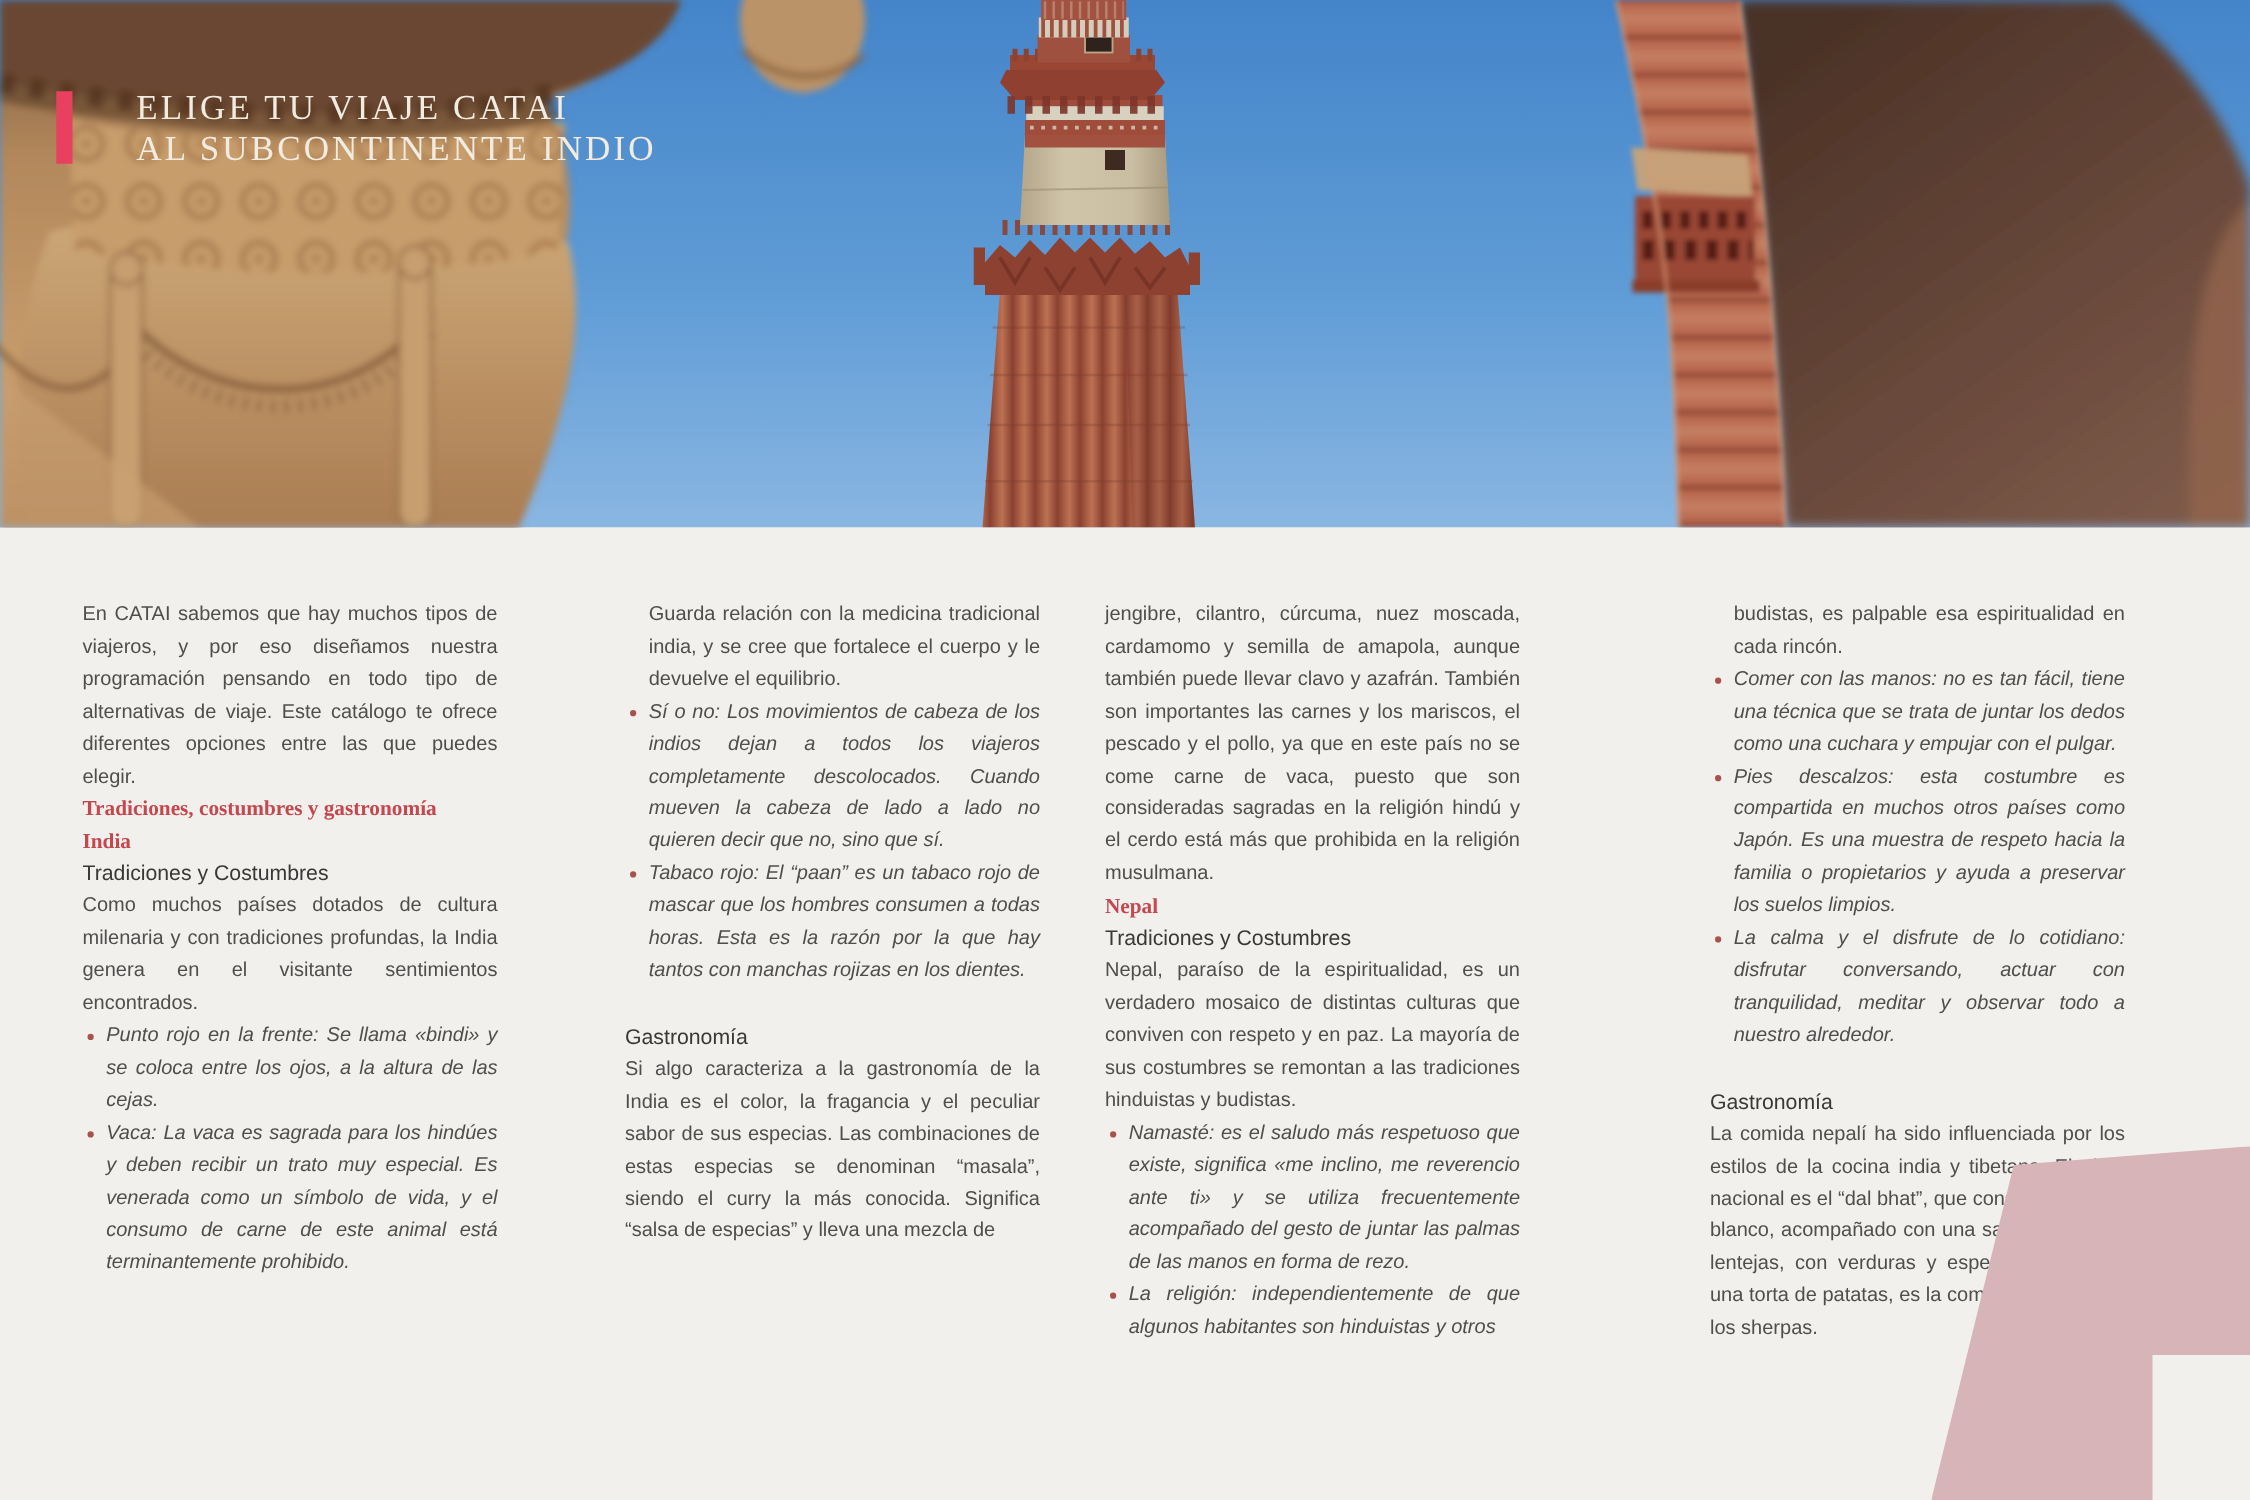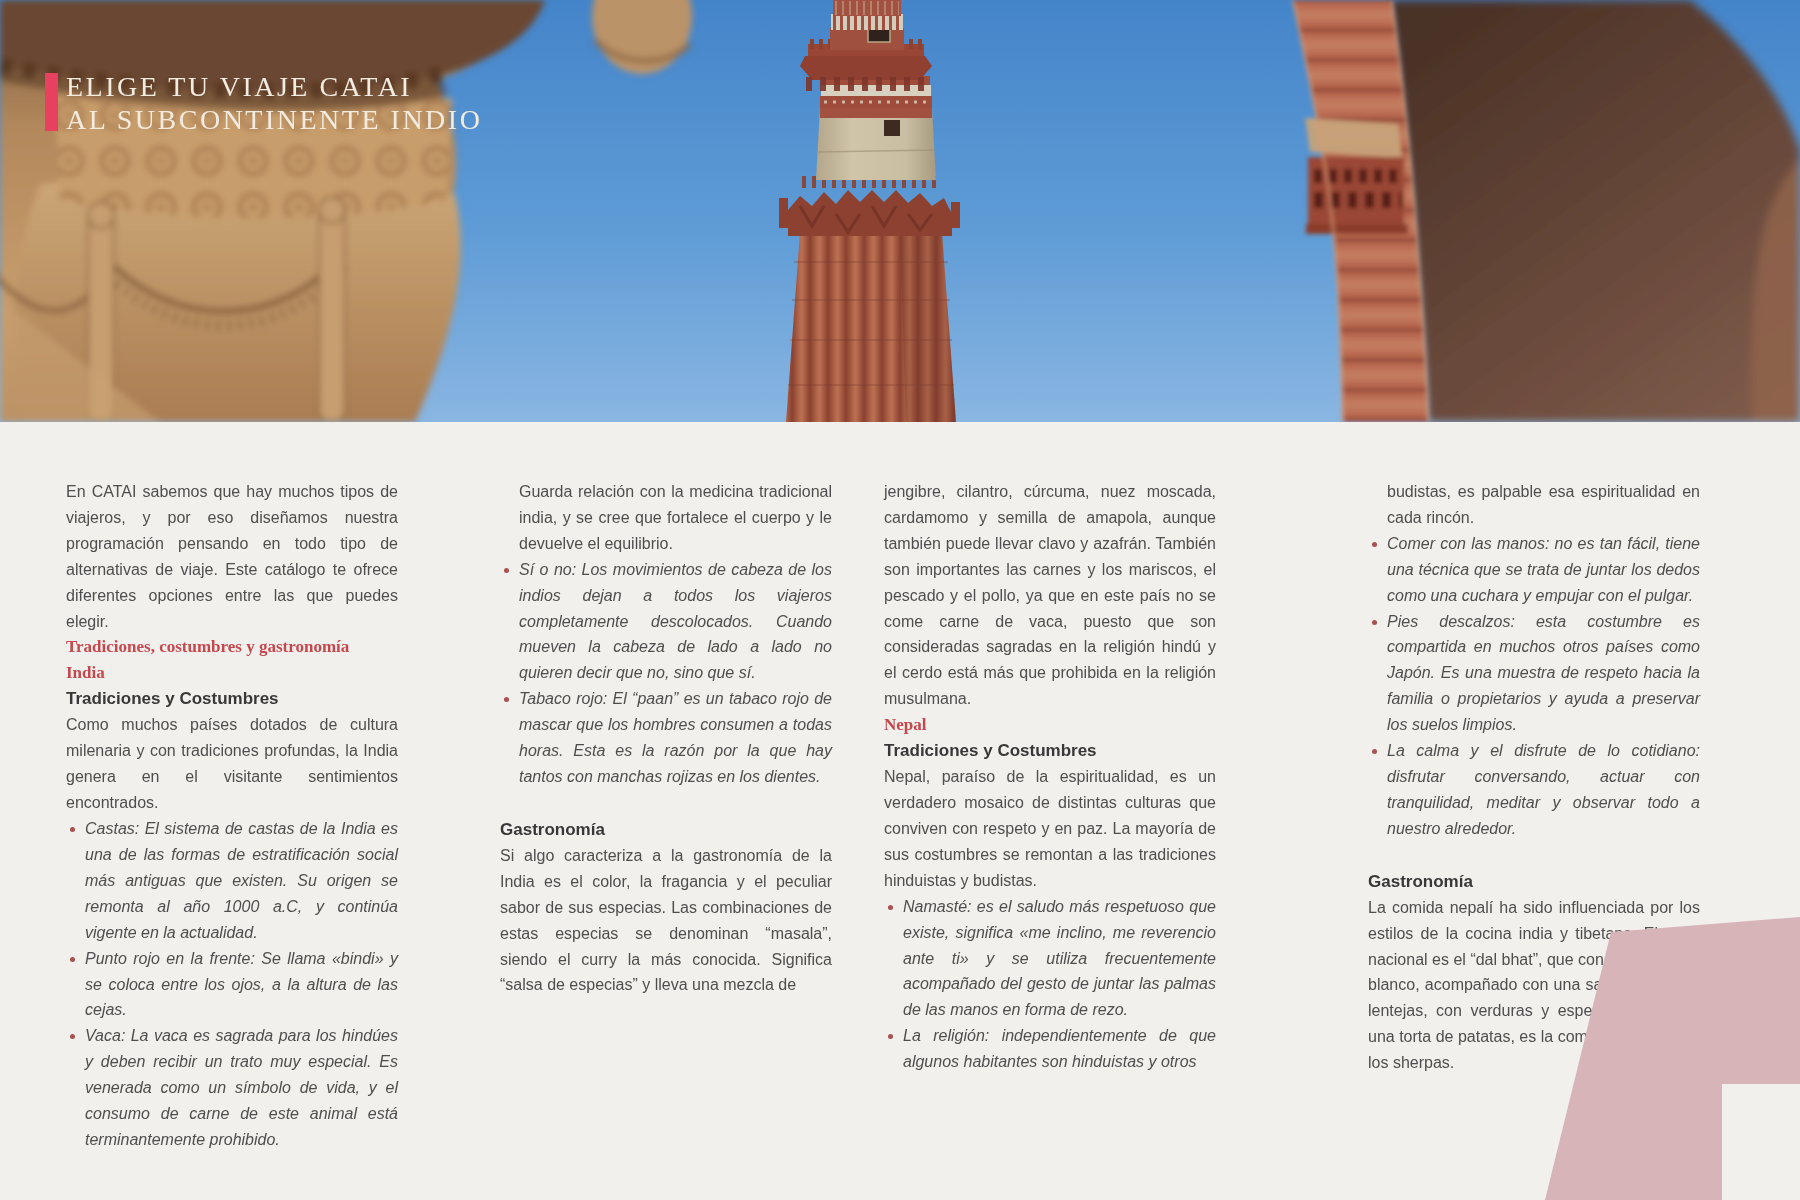--- a/index.html
+++ b/index.html
@@ -3,36 +3,36 @@
 <meta charset="utf-8">
 <style>
   html,body{margin:0;padding:0;}
   body{width:1800px;height:1200px;overflow:hidden;background:#f2f0ec;
        font-family:"Liberation Sans",sans-serif;}
   #page{position:relative;width:1800px;height:1200px;background:#f2f0ec;}
 
   
   #hero{position:absolute;left:0;top:0;width:1800px;height:422px;overflow:hidden;}
   #hero svg{display:block;}
-  #hero-title{position:absolute;left:45px;top:70px;display:flex;}
+  #hero-title{position:absolute;left:45px;top:70px;display:flex;gap:43px;}
   .accent-bar{width:13px;height:58px;background:#e8415f;margin:3px 8px 0 0;}
   .hero-lines{font-family:"Liberation Serif",serif;color:#f2ebe0;font-size:28px;
               line-height:33px;letter-spacing:2.5px;font-weight:400;}
 
   
   .col{position:absolute;top:479px;width:332px;font-size:16px;line-height:25.9px;
        color:#4f4e4e;text-align:justify;hyphens:auto;-webkit-hyphens:auto;}
   #col1{left:66px;} #col2{left:500px;} #col3{left:884px;} #col4{left:1368px;}
   .col p{margin:0;}
   .cont-indent{padding-left:19px;}
   .red-head{font-family:"Liberation Serif",serif;font-weight:bold;color:#c4484f;
             font-size:17px;line-height:26px;text-align:left;margin:26px 0 0 0;
             white-space:nowrap;}
   .red-head.line2{margin:0;}
-  .sub-head{font-weight:bold;color:#393838;font-size:17px;line-height:26px;
+  .sub-head{font-weight:normal;color:#393838;font-size:17px;line-height:26px;
             text-align:left;margin:0;}
   .sub-head.gap-above{margin-top:27px;}
   ul.bullets{margin:0;padding:0;list-style:none;font-style:italic;}
   ul.bullets li{position:relative;padding-left:19px;}
   ul.bullets li::before{content:"";position:absolute;left:4px;top:11px;width:5px;
             height:5px;border-radius:50%;background:#a8524e;}
 
   
   #deco{position:absolute;left:1545px;top:917px;width:255px;height:283px;
         background:#d7b4b8;
@@ -177,21 +177,20 @@
     </div>
   </div>
 
   <div class="col" id="col1">
     <p>En CATAI sabemos que hay muchos tipos de viajeros, y por eso diseñamos nuestra programación pensando en todo tipo de alternativas de viaje. Este catálogo te ofrece diferentes opciones entre las que puedes elegir.</p>
     <p class="red-head">Tradiciones, costumbres y gastronomía</p>
     <p class="red-head line2">India</p>
     <p class="sub-head">Tradiciones y Costumbres</p>
     <p>Como muchos países dotados de cultura milenaria y con tradiciones profundas, la India genera en el visitante sentimientos encontrados.</p>
     <ul class="bullets">
-      <li>Castas: El sistema de castas de la India es una de las formas de estratificación social más antiguas que existen. Su origen se remonta al año 1000 a.C, y continúa vigente en la actualidad.</li>
       <li>Punto rojo en la frente: Se llama «bindi» y se coloca entre los ojos, a la altura de las cejas.</li>
       <li>Vaca: La vaca es sagrada para los hindúes y deben recibir un trato muy especial. Es venerada como un símbolo de vida, y el consumo de carne de este animal está terminantemente prohibido.</li>
     </ul>
   </div>
 
   <div class="col" id="col2">
     <p class="cont-indent">Guarda relación con la medicina tradicional india, y se cree que fortalece el cuerpo y le devuelve el equilibrio.</p>
     <ul class="bullets">
       <li>Sí o no: Los movimientos de cabeza de los indios dejan a todos los viajeros completamente descolocados. Cuando mueven la cabeza de lado a lado no quieren decir que no, sino que sí.</li>
       <li>Tabaco rojo: El “paan” es un tabaco rojo de mascar que los hombres consumen a todas horas. Esta es la razón por la que hay tantos con manchas rojizas en los dientes.</li>

